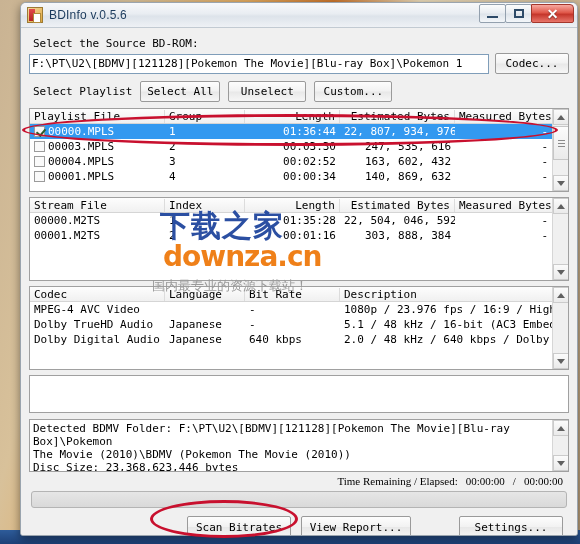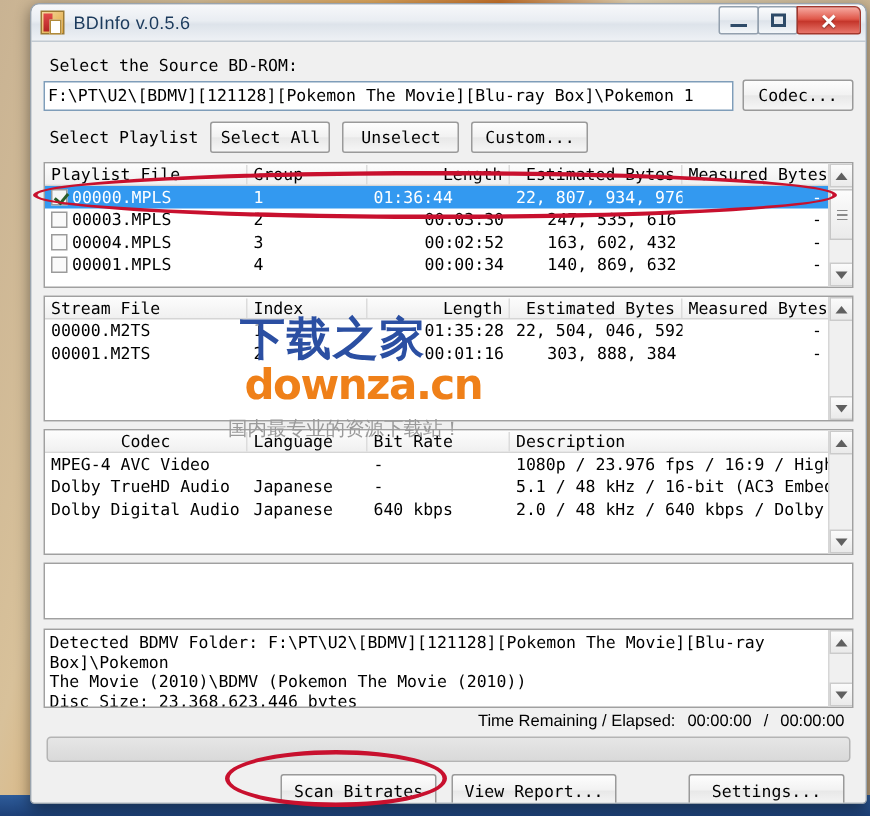--- a/index.html
+++ b/index.html
@@ -188,21 +188,21 @@
   }
   #detectText {
     font-family:"DejaVu Sans Mono", monospace; font-size:11px;
     color:#000; padding:2px 3px; line-height:13px; white-space:pre-wrap;
   }
   #timeRow {
     display:flex; justify-content:flex-end; align-items:center; gap:0;
     font-size:11px; color:#000; height:18px; padding-right:6px;
     font-family:"Liberation Sans", sans-serif;
   }
-  #timeRow span { margin-left:8px; }
+  #timeRow span { margin-left:8px;font-family:Liberation Serif, serif; }
   #progress {
     height:17px; margin:1px 2px 6px 2px;
     border:1px solid #b4b4b4; border-radius:3px;
     background: linear-gradient(180deg,#e6e6e6,#d9d9d9);
   }
   #btnRow { display:flex; align-items:center; justify-content:center; position:relative; height:26px;}
   #scanBtn { width:104px; height:22px; }
   #viewBtn { width:110px; height:22px; margin-left:10px;}
   #setBtn  { width:104px; height:22px; position:absolute; right:6px;}
 
@@ -273,21 +273,21 @@
         <div style="width:115px;text-align:right;">Estimated Bytes</div>
         <div style="flex:1;text-align:right;">Measured Bytes</div>
       </div>
       <div class="rows" id="playlistRows" style="padding-right:16px;">
           <div class="rw sel">
             <div style="width: 135px; display: flex; align-items: center;">
               <span class="cb on"></span>
               <span>00000.MPLS</span>
             </div>
             <div style="width: 80px; text-align: left;">1</div>
-            <div style="width: 95px; text-align: left;">01:36:44</div>
+            <div style="width: 95px; text-align: right;">01:36:44</div>
             <div style="width: 115px; text-align: right;">22, 807, 934, 976</div>
             <div style="flex: 1 1 0%; text-align: right;">-</div>
           </div>
           <div class="rw">
             <div style="width: 135px; display: flex; align-items: center;">
               <span class="cb"></span>
               <span>00003.MPLS</span>
             </div>
             <div style="width: 80px; text-align: left;">2</div>
             <div style="width: 95px; text-align: right;">00:03:30</div>
@@ -357,21 +357,21 @@
             <div class="tri-u"></div>
           </div>
         <div class="ar dn">
             <div class="tri-d"></div>
           </div>
       </div>
     </div>
 
     <div class="panel" id="codecPanel" style="height:84px;margin-top:5px;">
       <div class="hdr" style="padding-right:16px;">
-        <div style="width:135px;text-align:center;">Codec</div>
+        <div style="width:135px;">Codec</div>
         <div style="width:80px;">Language</div>
         <div style="width:95px;">Bit Rate</div>
         <div style="flex:1;">Description</div>
       </div>
       <div class="rows" id="codecRows" style="padding-right:16px;">
           <div class="rw">
             <div style="width: 135px;">MPEG-4 AVC Video</div>
             <div style="width: 80px;"></div>
             <div style="width: 95px;">-</div>
             <div style="flex: 1 1 0%;">1080p / 23.976 fps / 16:9 / High Pro...</div>

